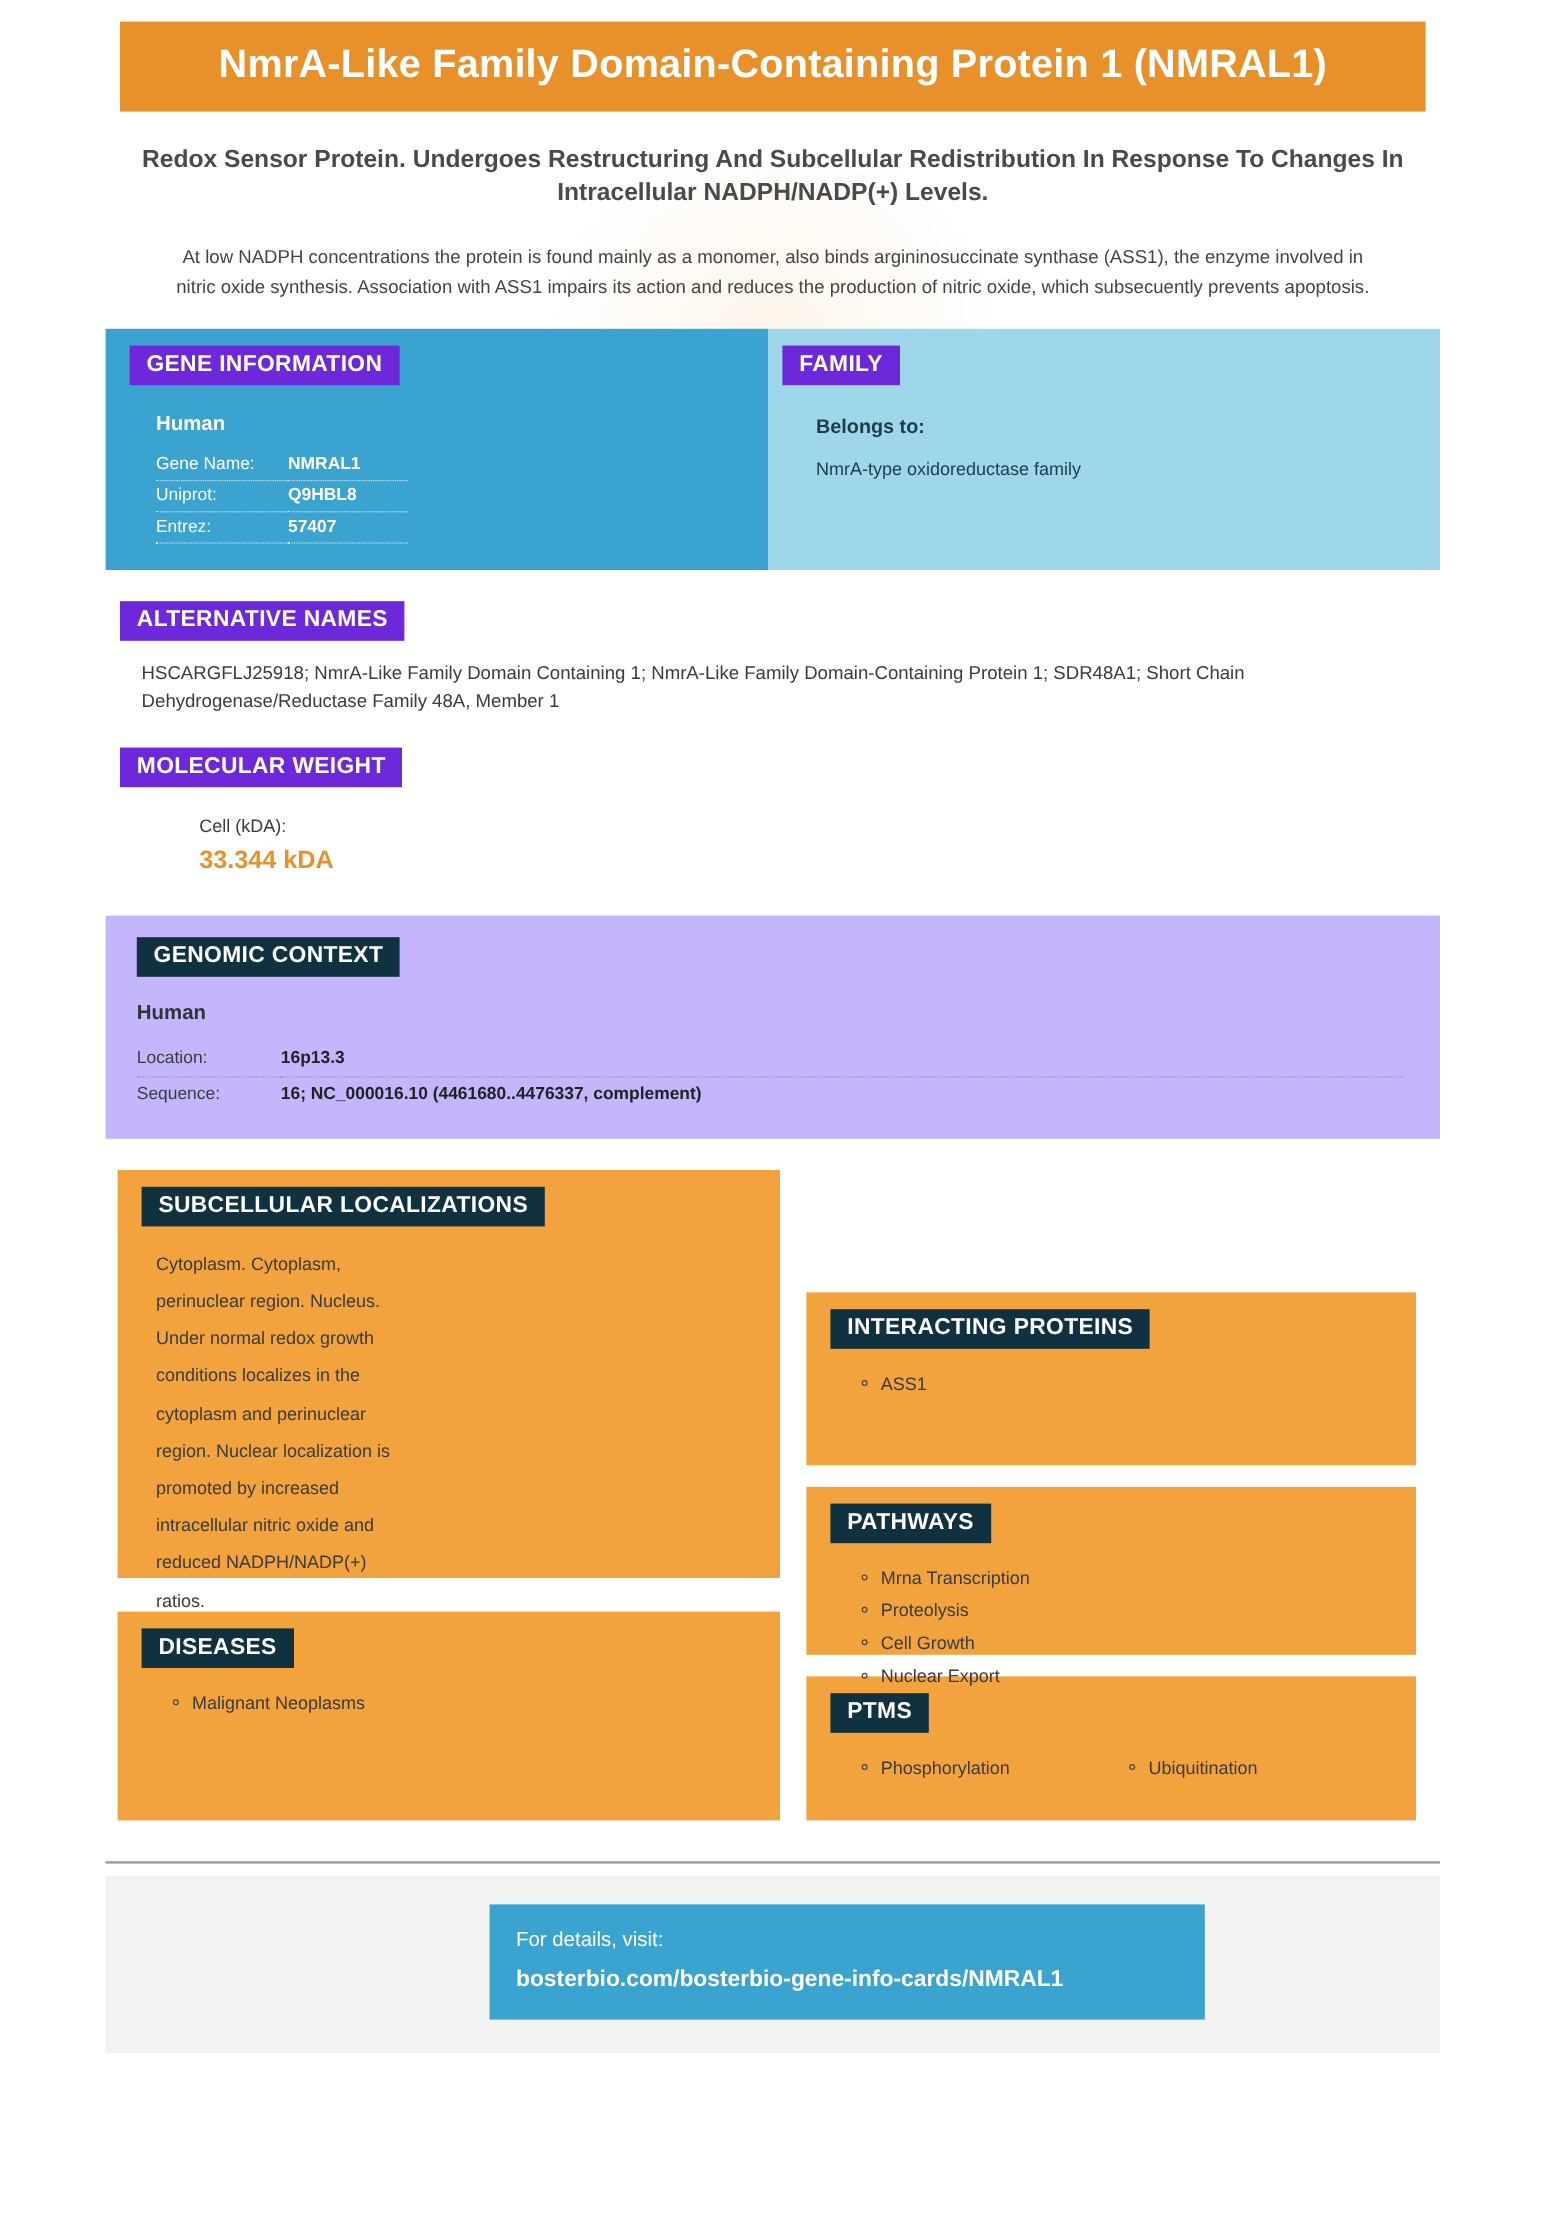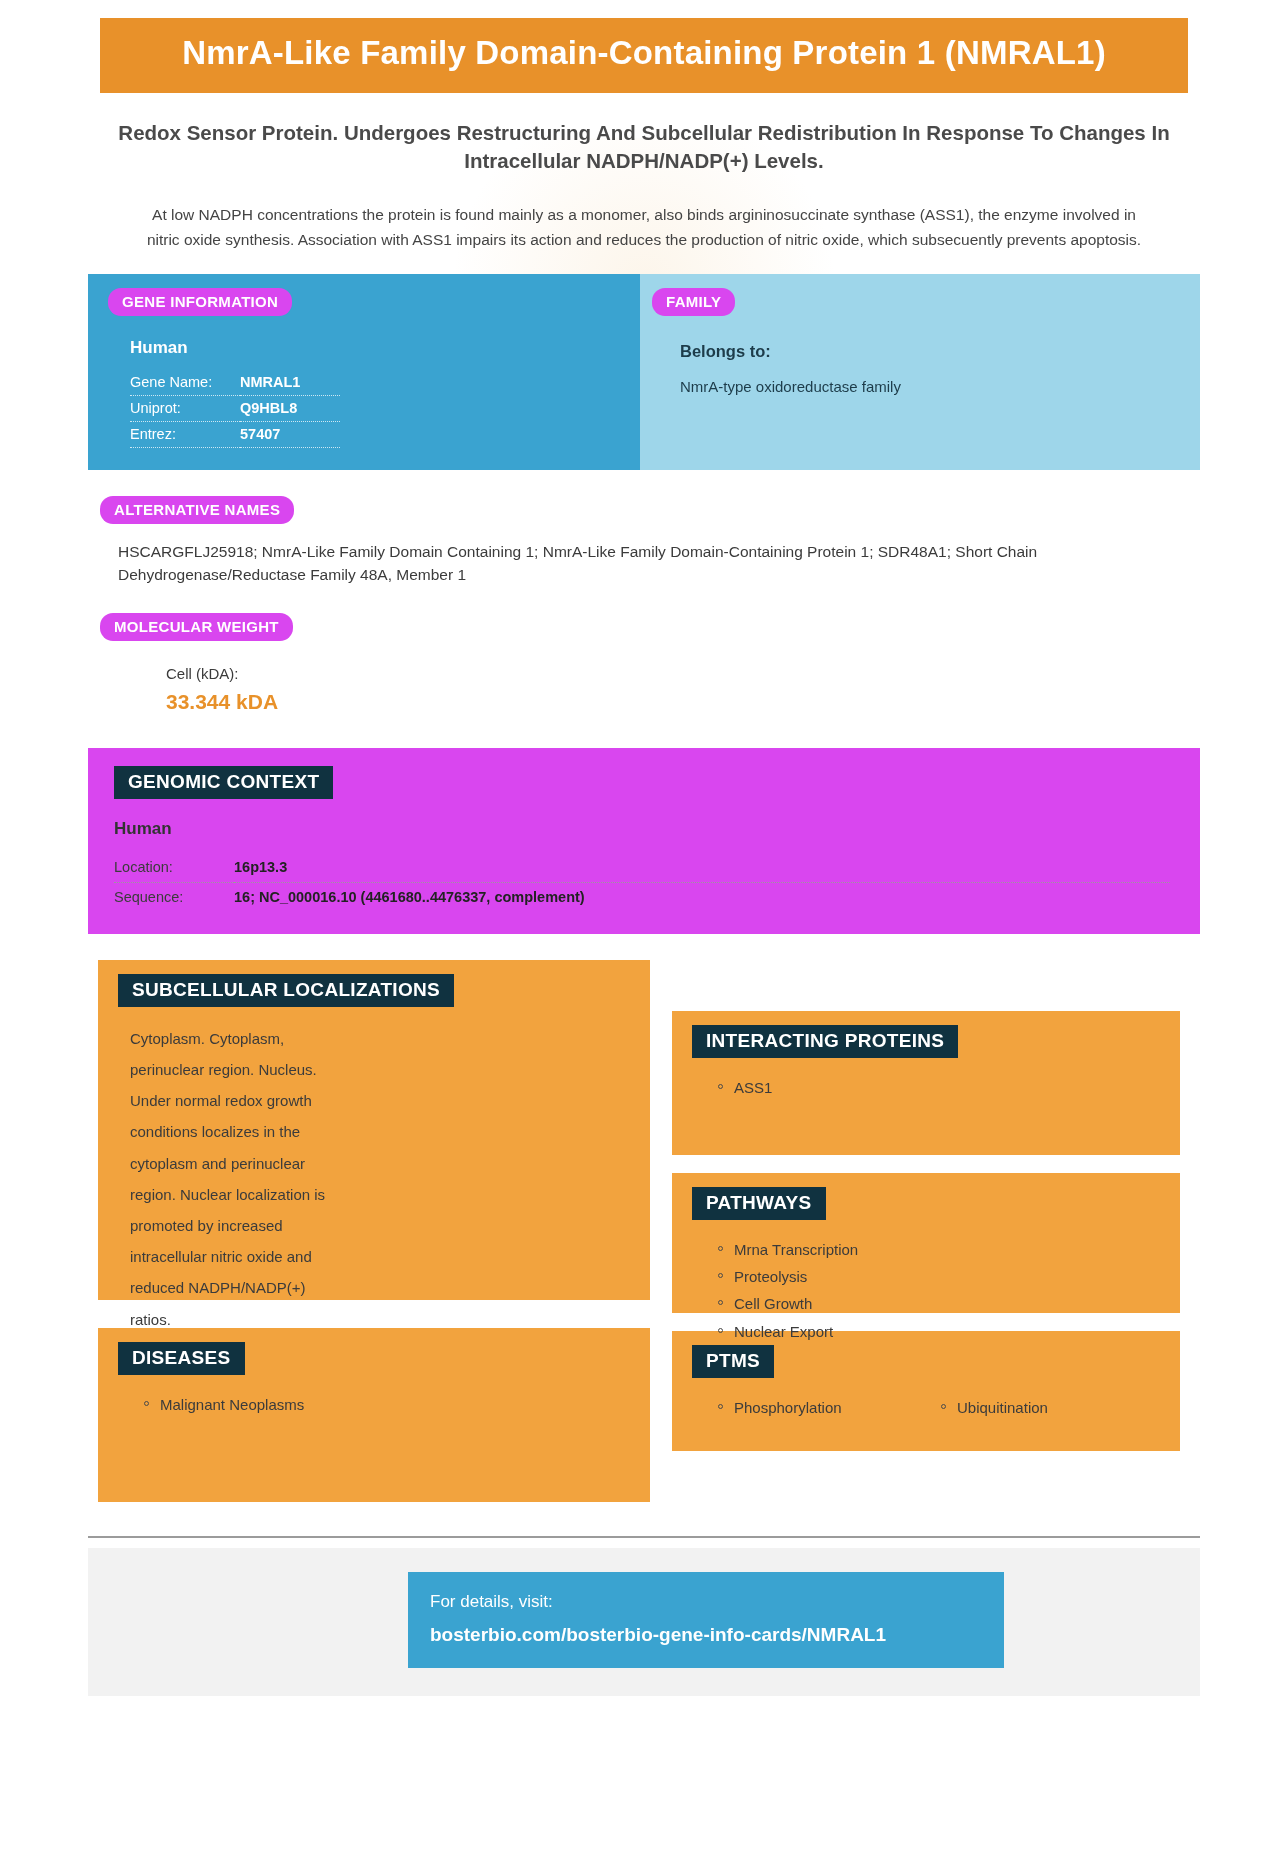--- a/index.html
+++ b/index.html
@@ -57,21 +57,21 @@
 
   
   .chip {
     display: inline-block;
     color: #ffffff;
     font-weight: bold;
     letter-spacing: 0.3px;
     padding: 5px 14px 6px 14px;
     box-sizing: border-box;
   }
-  .chip-orange { background: #d946ef; font-size: 15px; border-radius: 13px; }
+  .chip-orange { background: #6d28d9; font-size: 19px; }
   .chip-dark { background: #103240; font-size: 19px; }
 
   
   .row-two {
     display: flex;
     margin: 22px 88px 0 88px;
     align-items: stretch;
   }
   .gene-box {
     width: 552px;
@@ -142,21 +142,21 @@
   .mw-value {
     margin: 8px 0 0 78px;
     font-size: 21px;
     font-weight: bold;
     color: #e8912a;
   }
 
   
   .genomic {
     margin: 34px 88px 0 88px;
-    background: #d946ef;
+    background: #c4b5fd;
     padding: 18px 0 22px 0;
     box-sizing: border-box;
   }
   .genomic .chip { margin-left: 26px; }
   .genomic .species {
     font-weight: bold;
     font-size: 17px;
     color: #333;
     margin: 20px 0 14px 26px;
   }
@@ -173,21 +173,21 @@
   }
   .gtable tr:last-child td { border-bottom: none; }
   .gtable td.k { width: 120px; color: #3b3b3b; }
   .gtable td.v { font-weight: bold; color: #222; }
 
   
   .grid {
     display: flex;
     margin: 26px 108px 0 88px;
     gap: 22px;
-    align-items: center;
+    align-items: flex-end;
     padding-left: 10px;
   }
   .col-left { width: 552px; }
   .col-right { flex: 1; }
 
   .panel {
     background: #f2a33e;
     box-sizing: border-box;
     padding: 14px 0 16px 0;
   }

